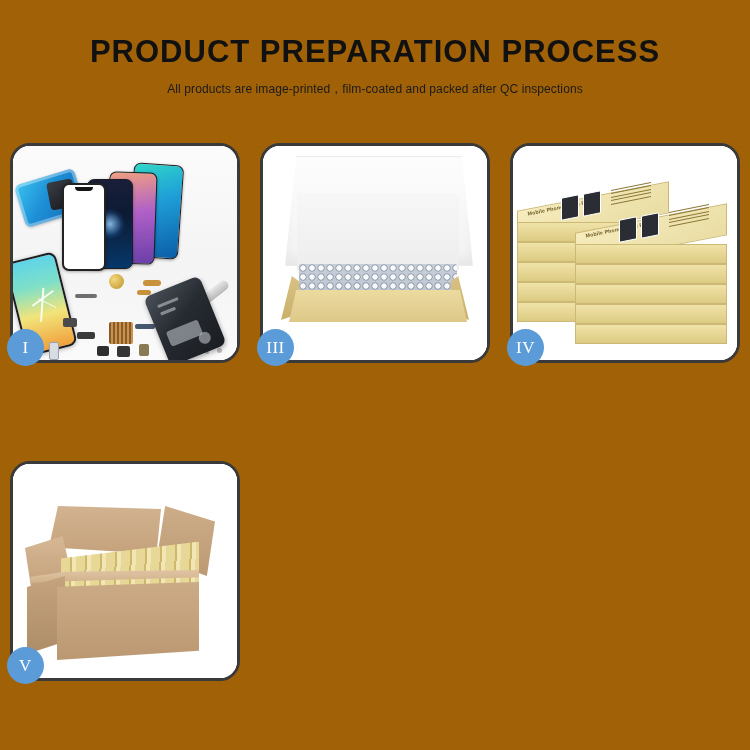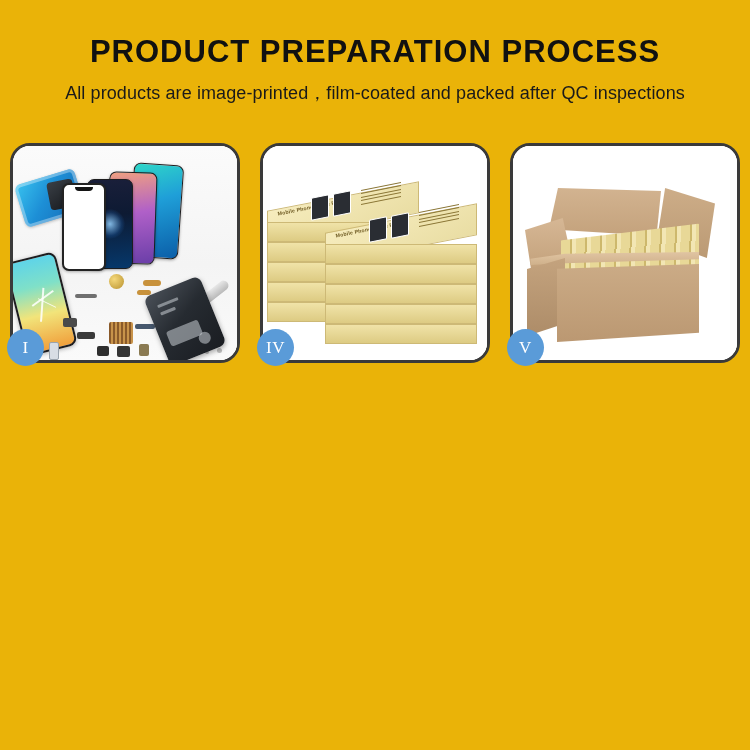--- a/index.html
+++ b/index.html
@@ -11,38 +11,38 @@
     width: 750px;
     height: 750px;
     font-family: "Liberation Sans", sans-serif;
     overflow: hidden;
     position: relative;
   }
   #page {
     width: 750px;
     height: 750px;
     position: relative;
-    background: #eab308;
+    background: #a16207;
   }
 
   
   .header { width: 750px; text-align: center; padding-top: 36px; }
   .title {
     font-family: "Liberation Sans", sans-serif;
     font-size: 31px;
     font-weight: 700;
     letter-spacing: 1.0px;
     color: #111111;
     line-height: 1;
     white-space: nowrap;
   }
   .subtitle {
     margin-top: 14px;
     font-family: "Liberation Sans", sans-serif;
-    font-size: 18px;
+    font-size: 12px;
     font-weight: 400;
     color: #1a1a1a;
     letter-spacing: 0.1px;
     white-space: nowrap;
   }
 
   
   .grid {
     position: absolute;
     left: 10px;
@@ -357,20 +357,32 @@
           <i style="left:10px;top:12px;width:22px;height:3px;"></i>
           <i style="left:10px;top:20px;width:16px;height:3px;"></i>
           <i style="left:8px;top:40px;width:34px;height:16px;border-radius:3px;"></i>
           <i style="left:36px;top:54px;width:12px;height:12px;border-radius:50%;"></i>
         </div>
       </div>
       <div class="badge">I</div>
     </div>
 
 
+    <div class="panel">
+      <div class="panel-clip">
+        <div class="p3-bg"></div>
+        <div class="fb-lid"></div>
+        <div class="fb-inner"></div>
+        <div class="fb-bubble"></div>
+        <div class="fb-lside"></div>
+        <div class="fb-rside"></div>
+        <div class="fb-front-inner"></div>
+      </div>
+      <div class="badge">III</div>
+    </div>
 
     <div class="panel">
       <div class="panel-clip">
         <div class="p4-bg"></div>
         <div class="stack">
 
           <div class="sbox-top" style="left:4px;top:36px;"></div>
           <div class="sbox" style="left:4px;top:62px;"></div>
           <div class="sbox" style="left:4px;top:82px;"></div>
           <div class="sbox" style="left:4px;top:102px;"></div>

